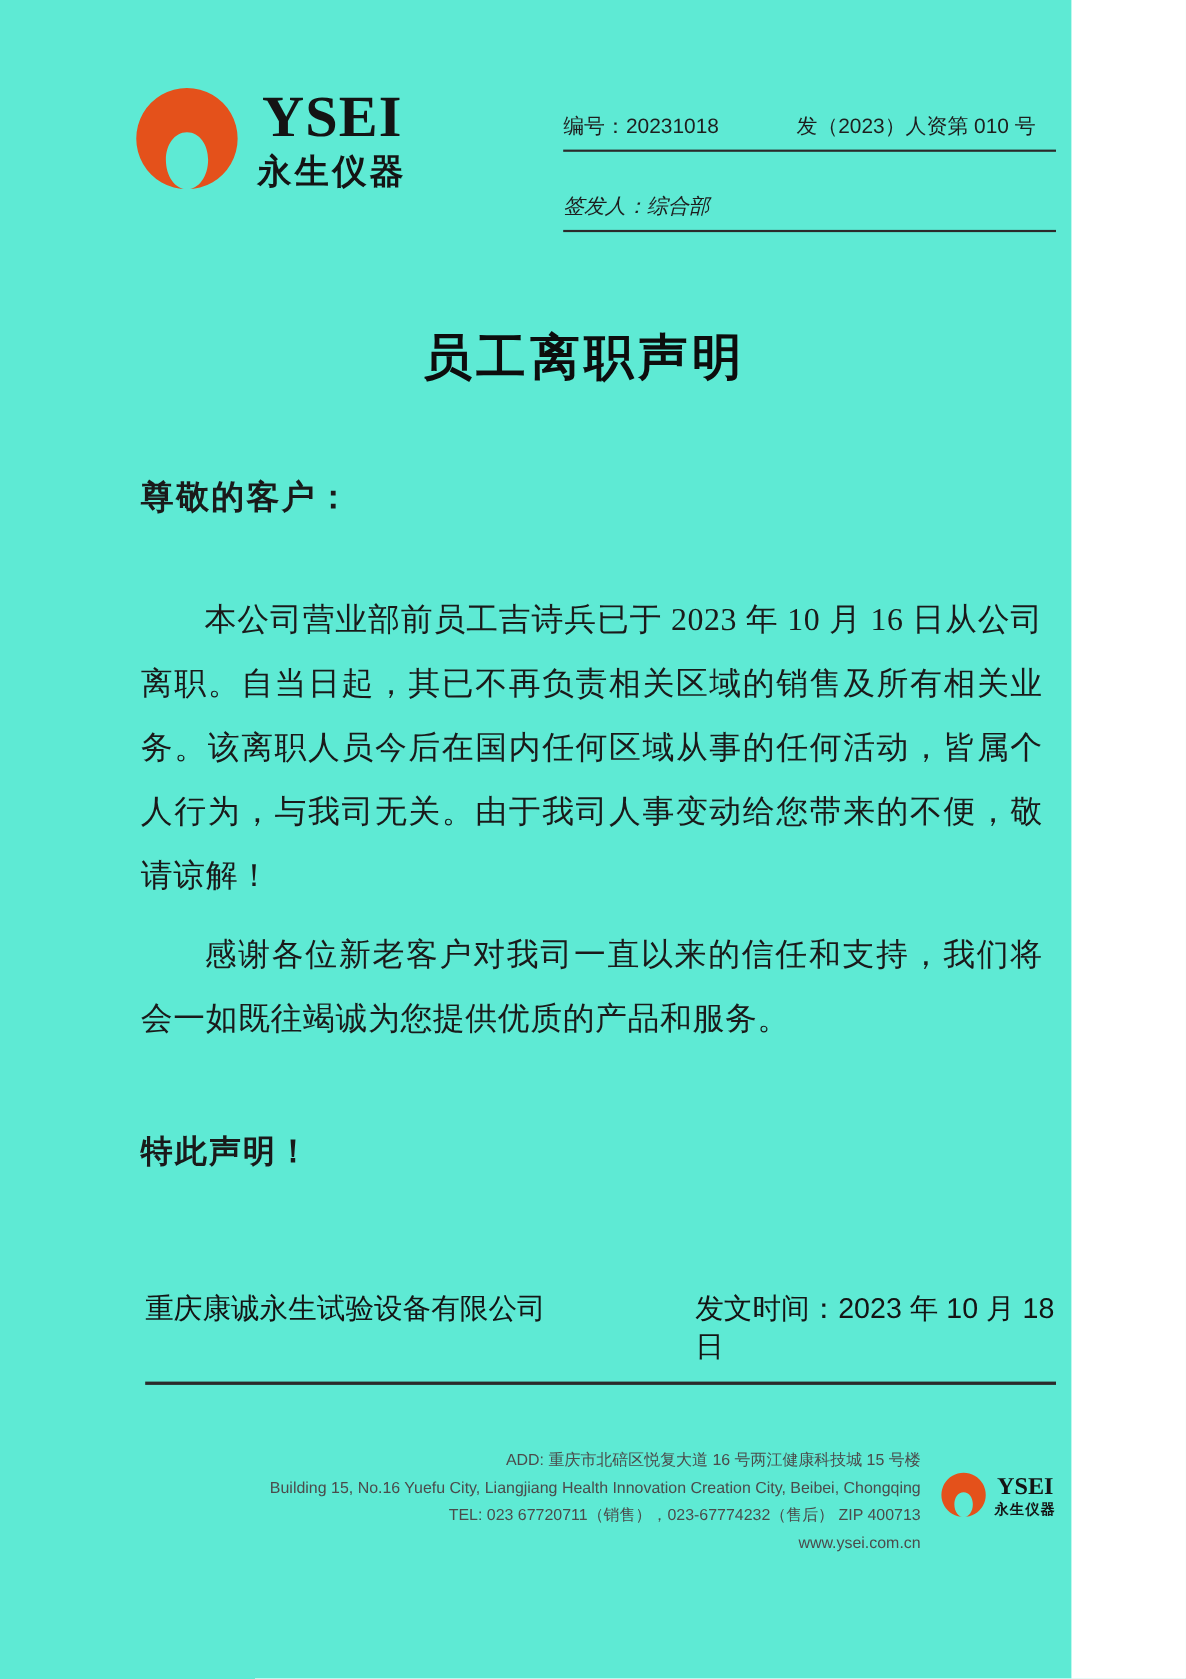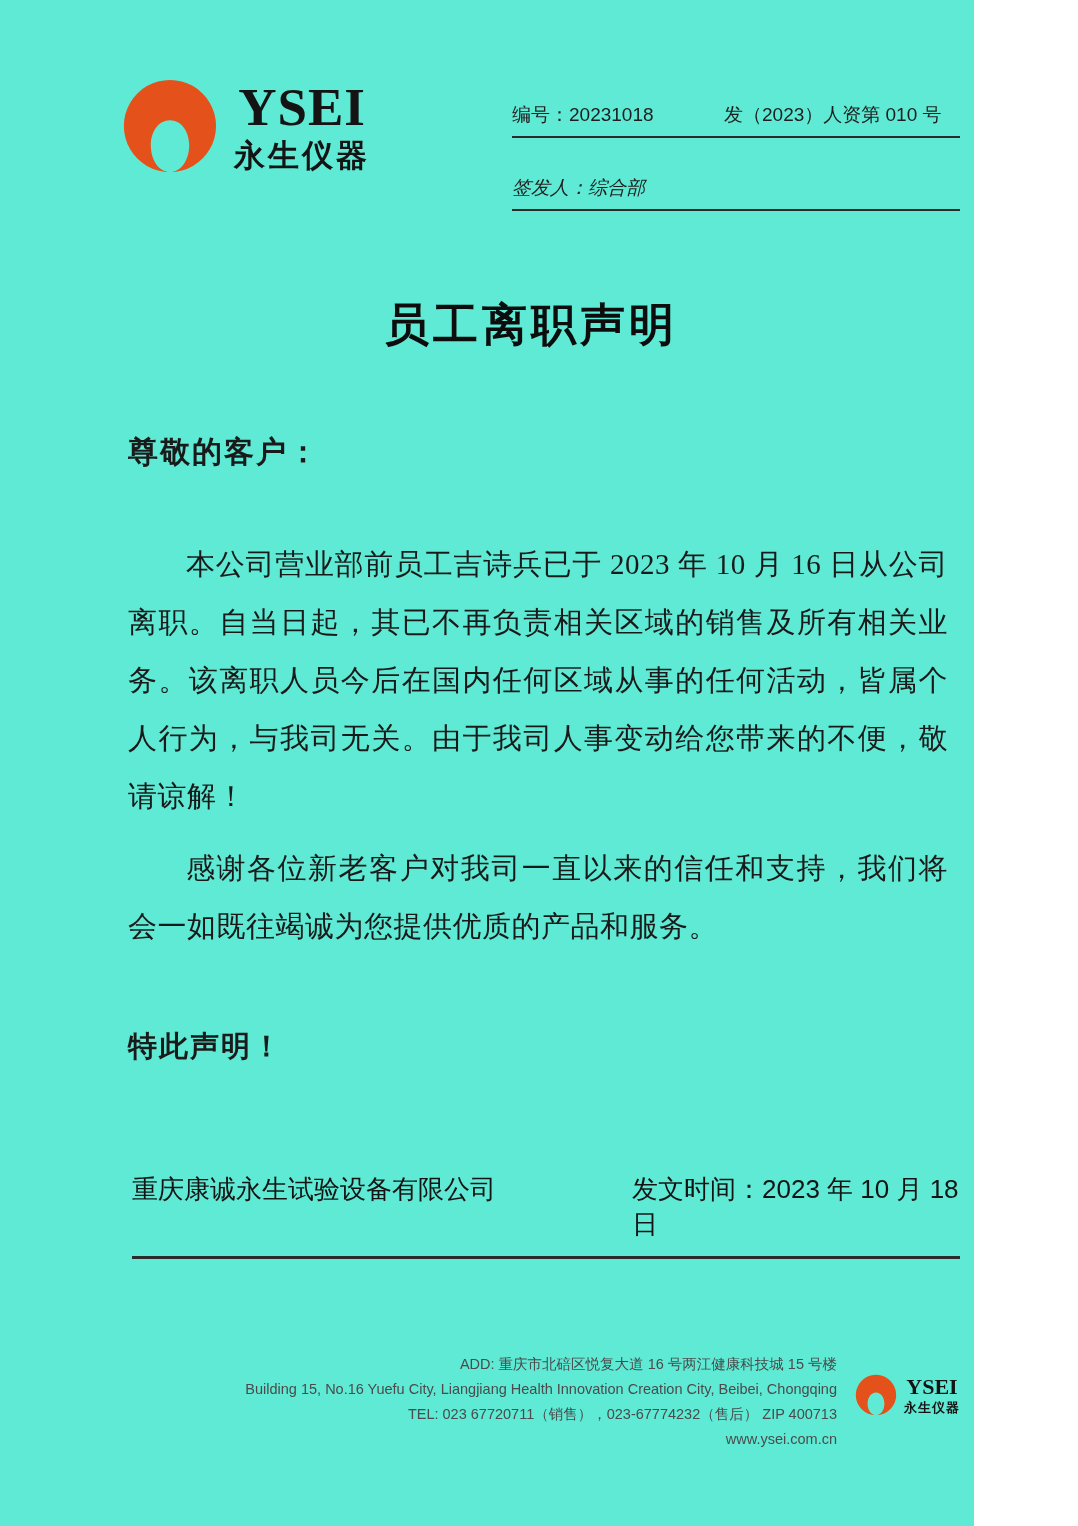--- a/index.html
+++ b/index.html
@@ -156,21 +156,21 @@
     width: 500px;
   }
   .signature-date {
     flex: 1 1 auto;
   }
 
   
   .footer {
     position: absolute;
     left: 122px;
-    top: 1352px;
+    top: 1316px;
     width: 838px;
     display: flex;
     align-items: center;
     justify-content: flex-end;
     gap: 18px;
   }
   .footer-text {
     text-align: right;
     font-size: 14.5px;
     line-height: 25px;

